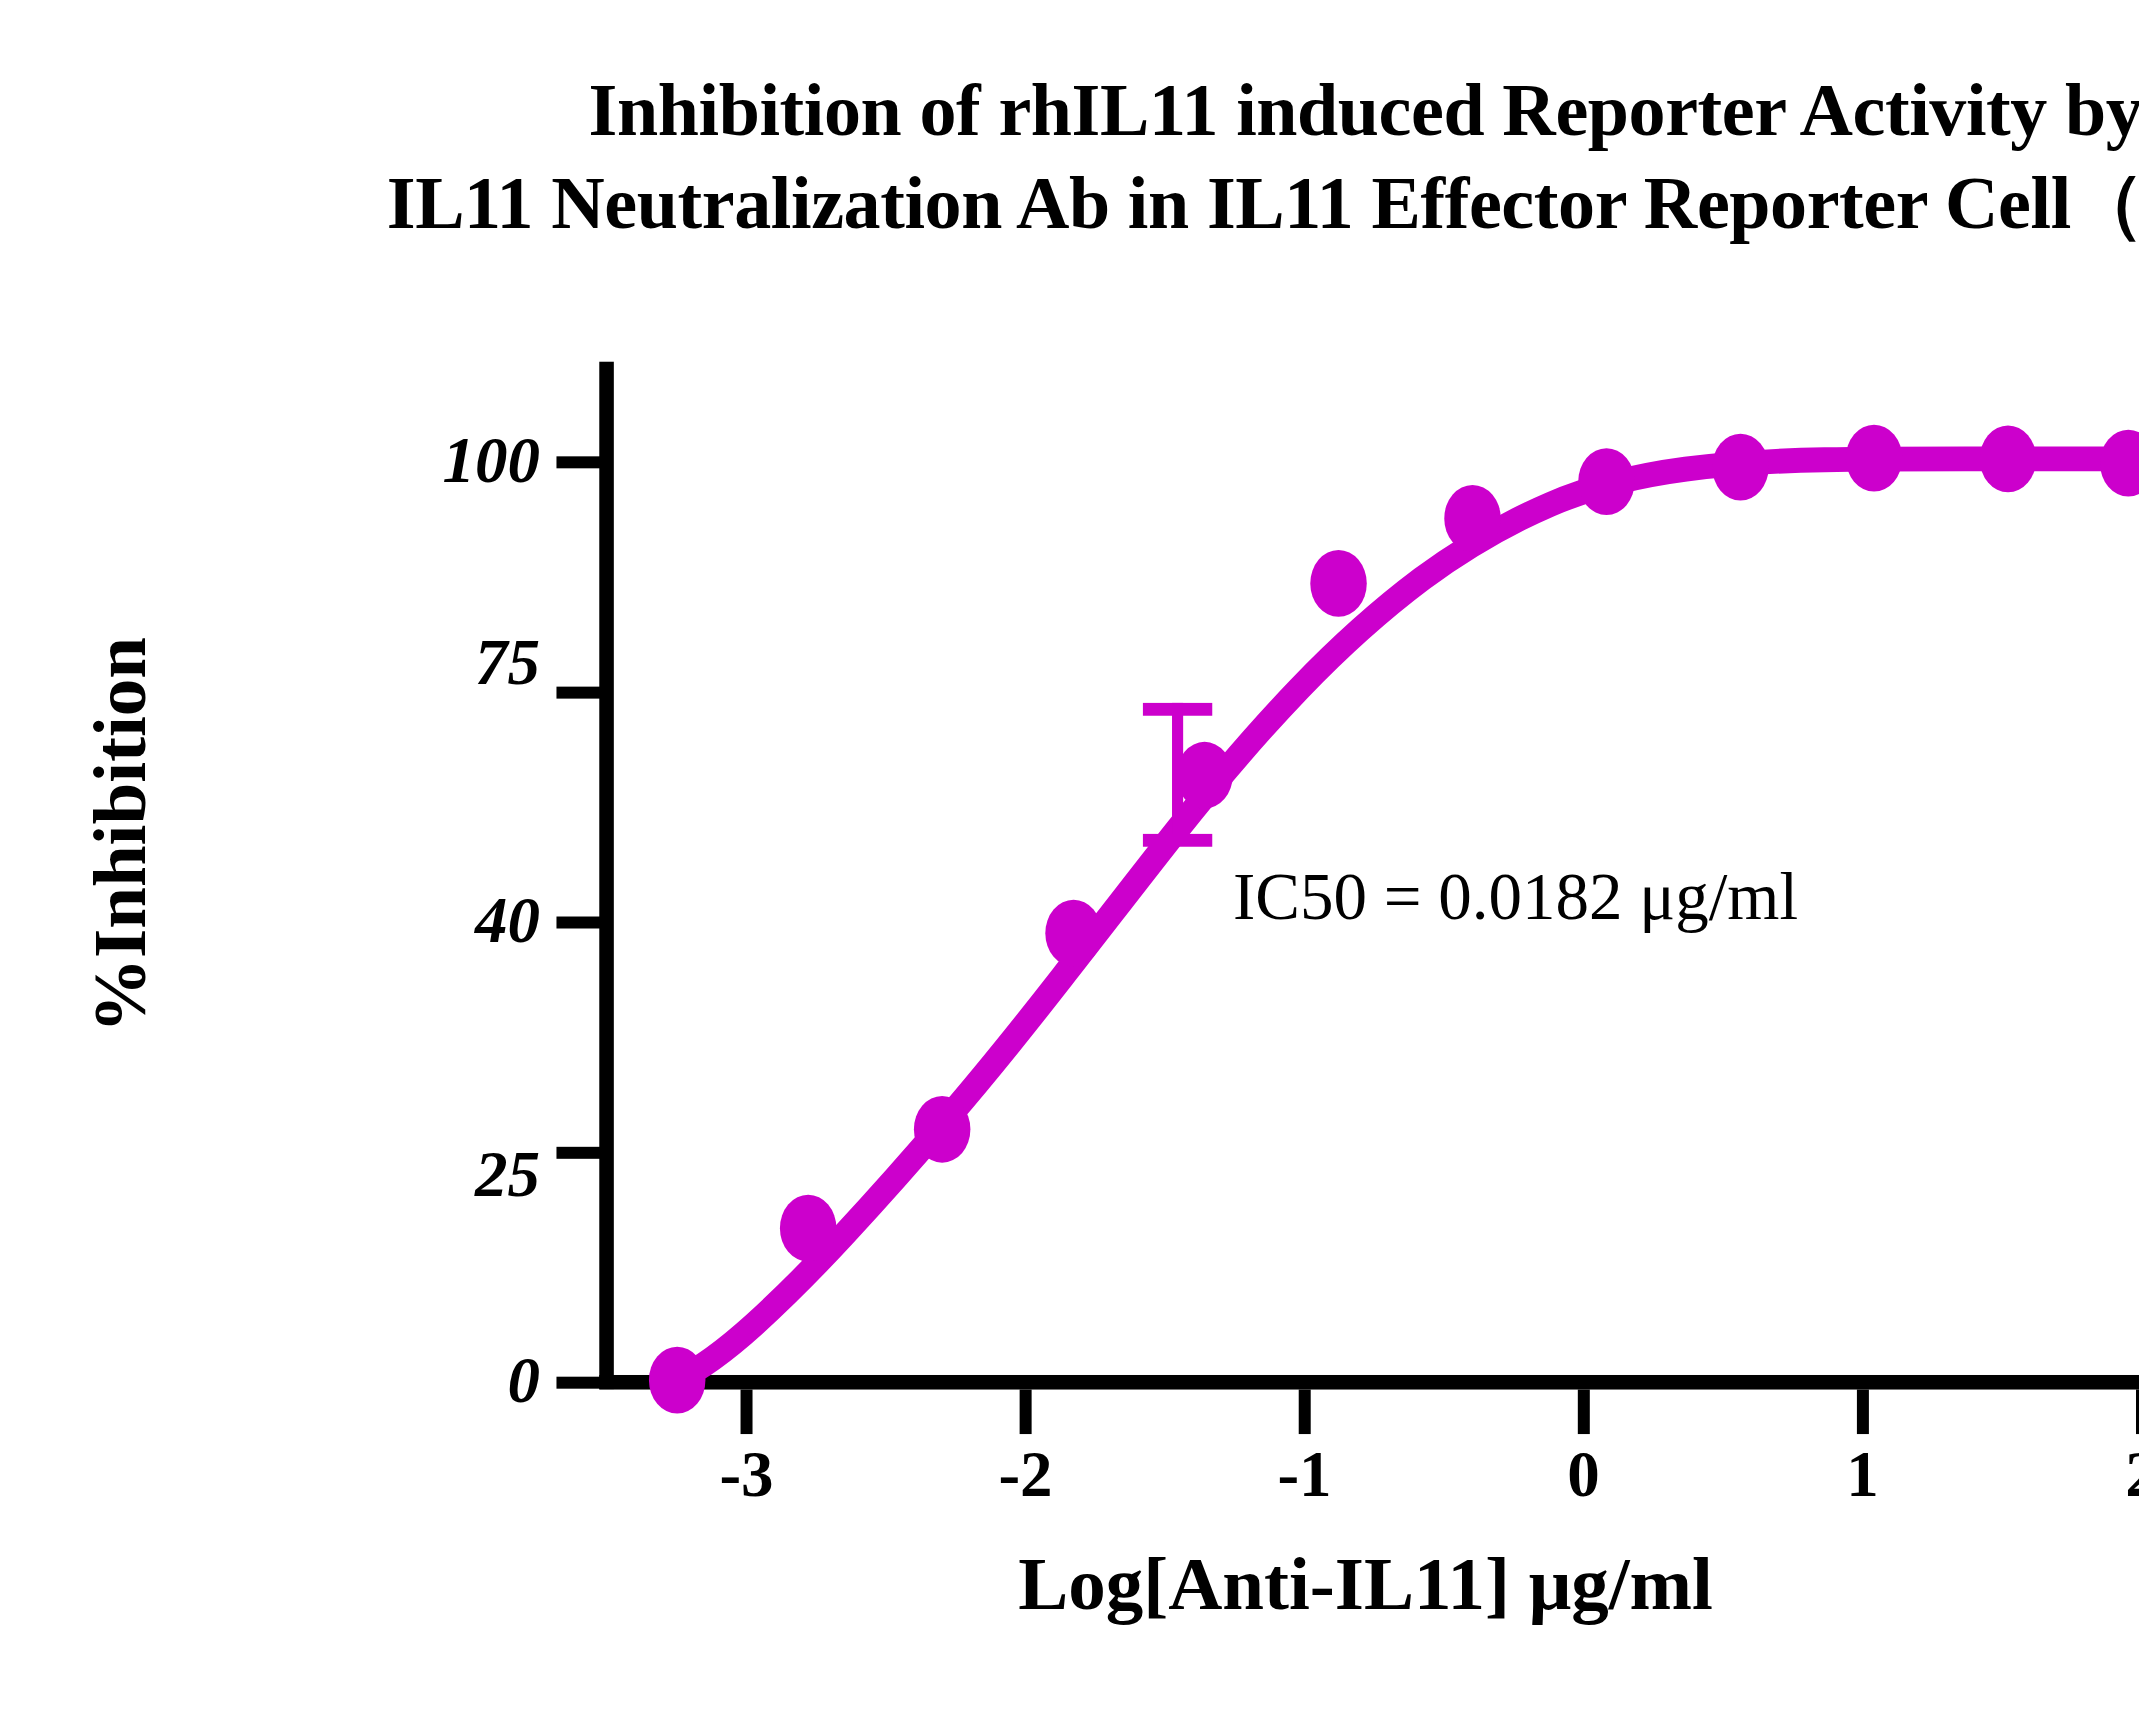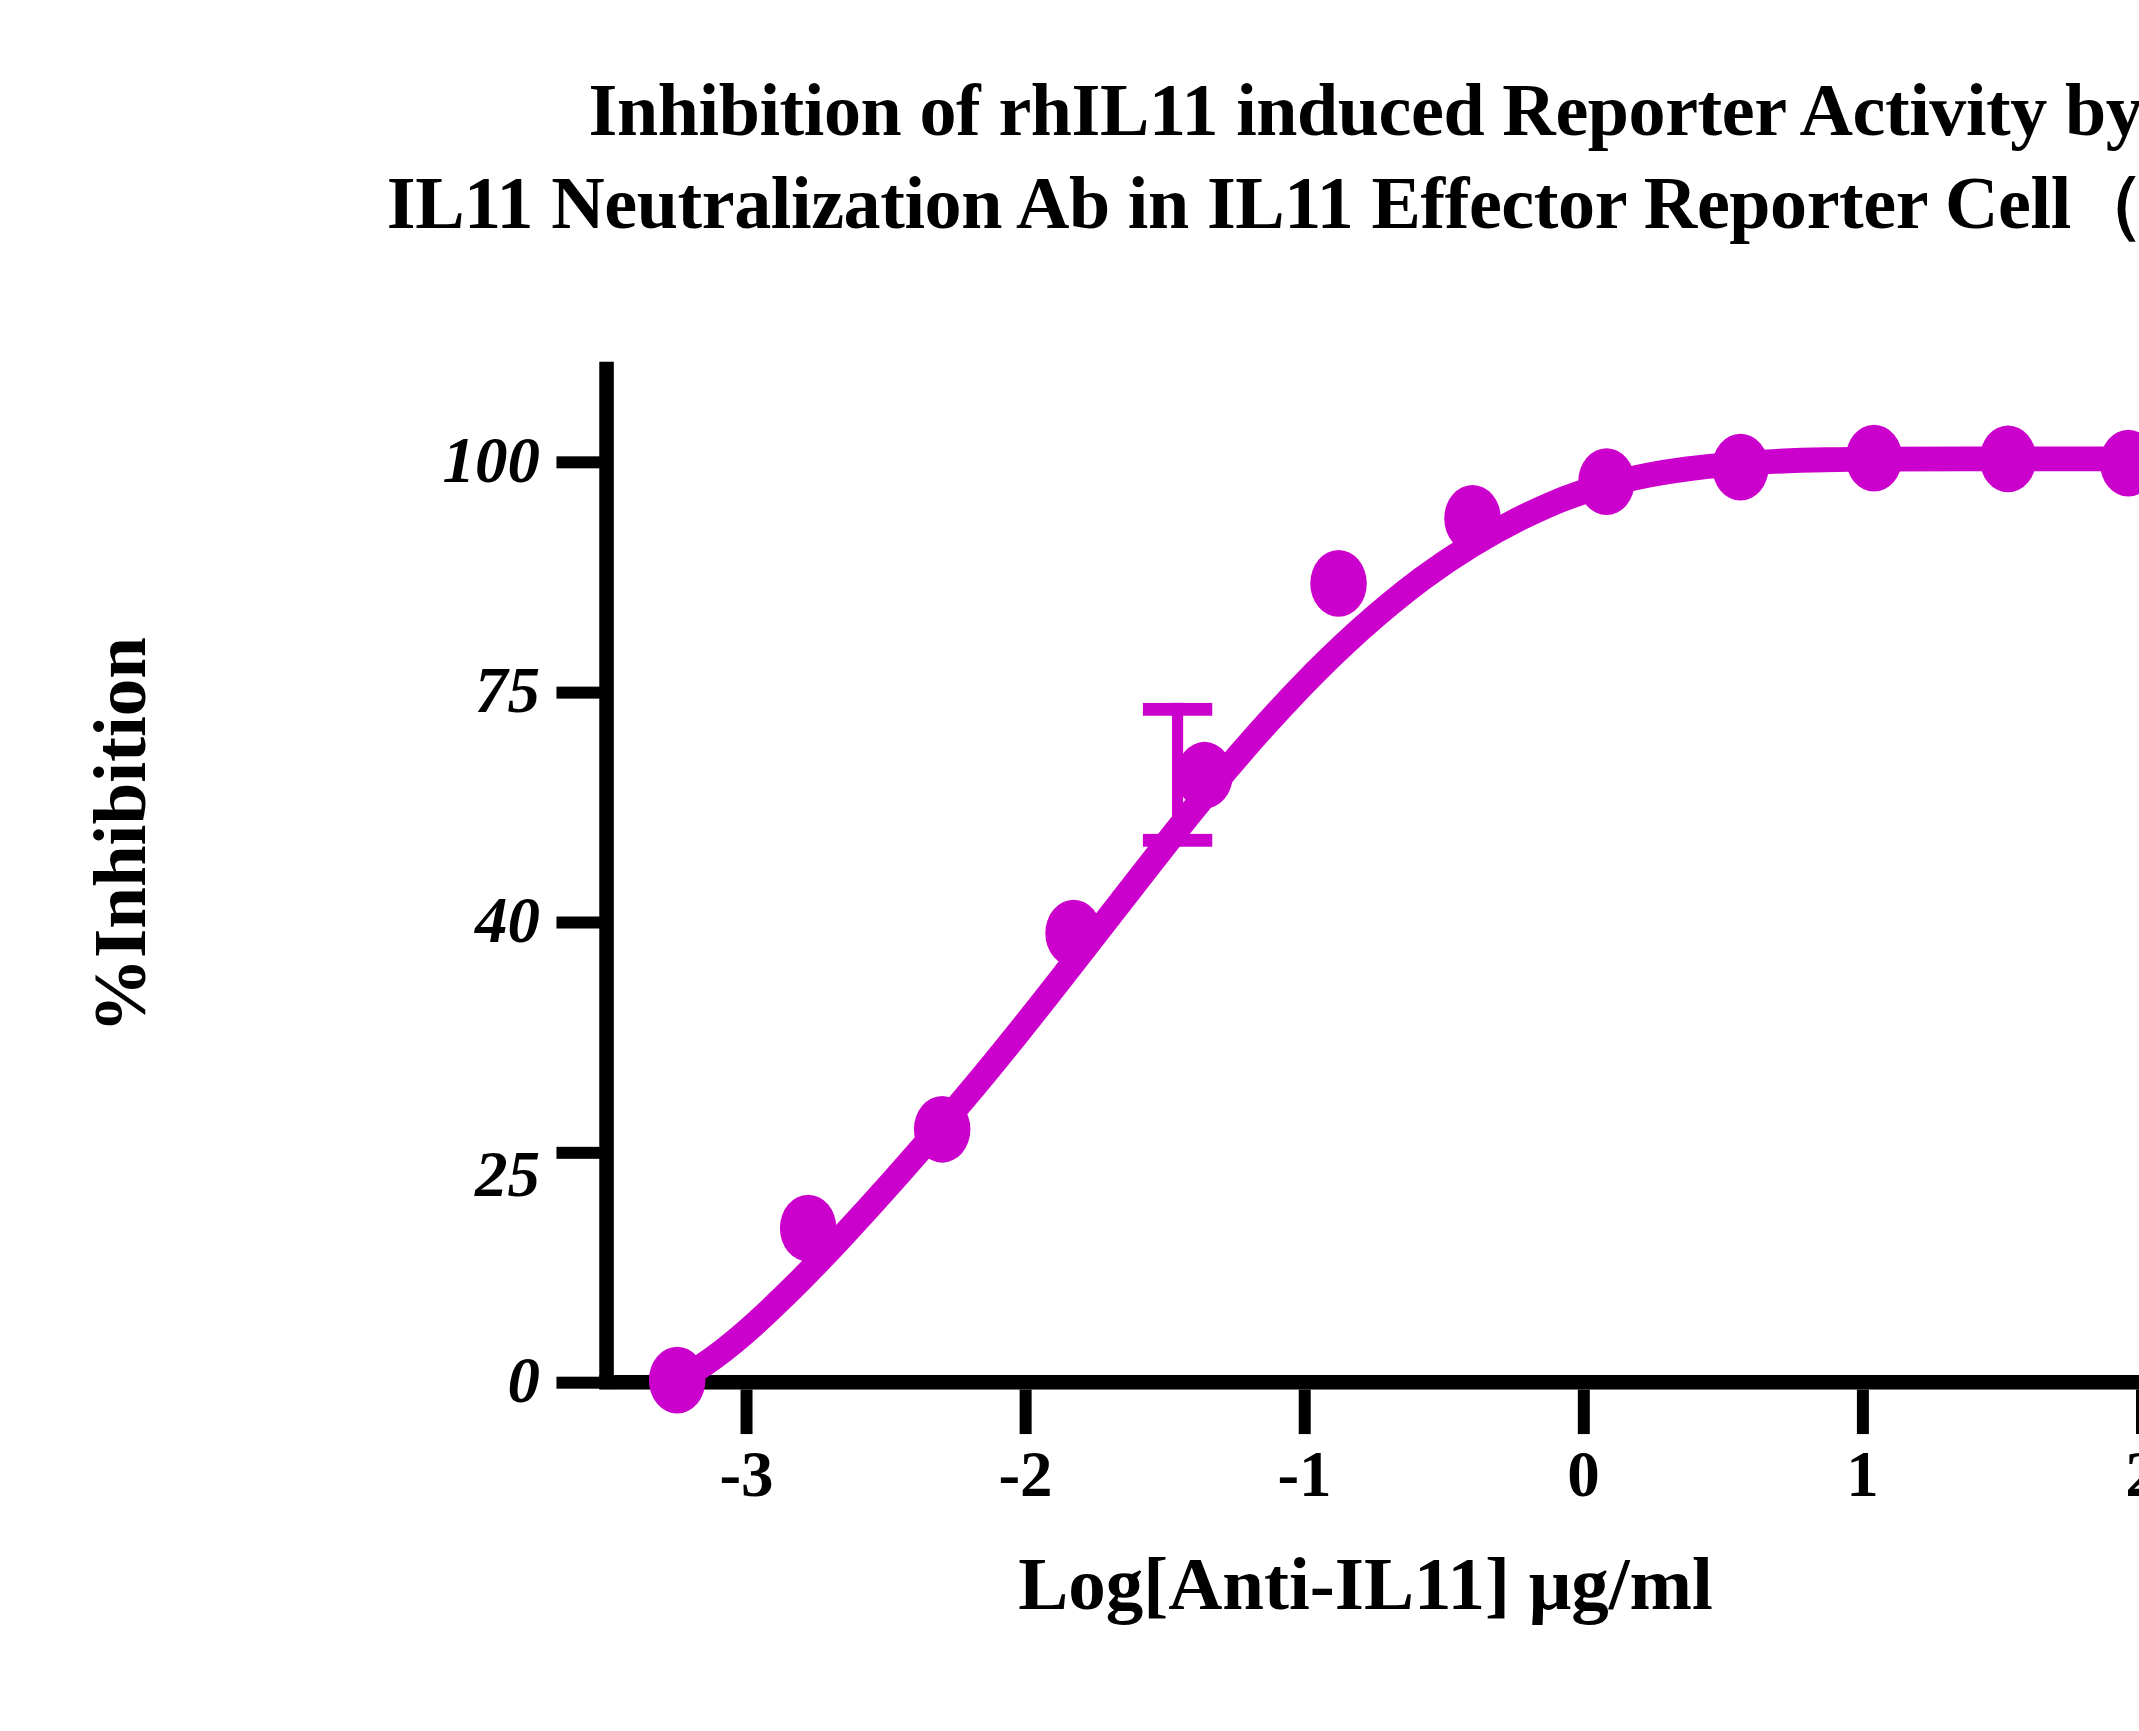--- a/index.html
+++ b/index.html
@@ -117,31 +117,32 @@
         <ellipse cx="3440" cy="1211" rx="66" ry="78"></ellipse>
         <ellipse cx="3753" cy="1125" rx="66" ry="78"></ellipse>
         <ellipse cx="4066" cy="1091" rx="66" ry="78"></ellipse>
         <ellipse cx="4378" cy="1070" rx="66" ry="78"></ellipse>
         <ellipse cx="4691" cy="1072" rx="66" ry="78"></ellipse>
         <ellipse cx="4972" cy="1082" rx="66" ry="78"></ellipse>
       </g>
     </svg>
 
     <div class="ylab" style="left:360px;  top:428px;">100</div>
-    <div class="ylab" style="left:360px;  top:658px;">75</div>
+    <div class="ylab" style="left:360px;  top:630px;">75</div>
     <div class="ylab" style="left:360px;  top:888px;">40</div>
     <div class="ylab" style="left:360px;  top:1118px;margin-top:24px;">25</div>
     <div class="ylab" style="left:360px;  top:1348px;">0</div>
 
     <div class="xlab" style="left:678px; top:1442px;">-3</div>
     <div class="xlab" style="left:957px; top:1442px;">-2</div>
     <div class="xlab" style="left:1236px; top:1442px;">-1</div>
     <div class="xlab" style="left:1515px; top:1442px;">0</div>
     <div class="xlab" style="left:1794px; top:1442px;">1</div>
     <div class="xlab" style="left:2073px; top:1442px;">2</div>
 
     <div id="ylabel">%Inhibition</div>
     <div id="xlabel">Log[Anti-IL11] μg/ml</div>
 
+    <div id="ic50">IC50 = 0.0182 μg/ml</div>
   </div>
 
 </div>
 
 
 </body></html>

